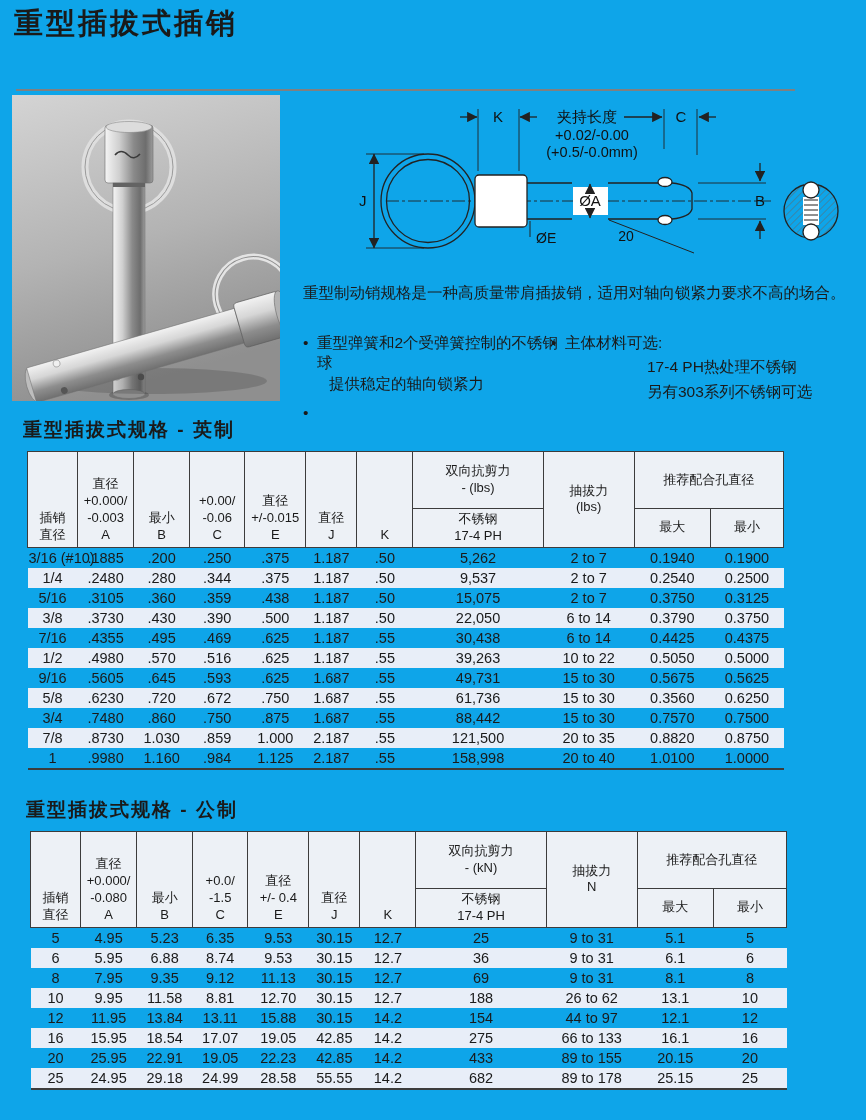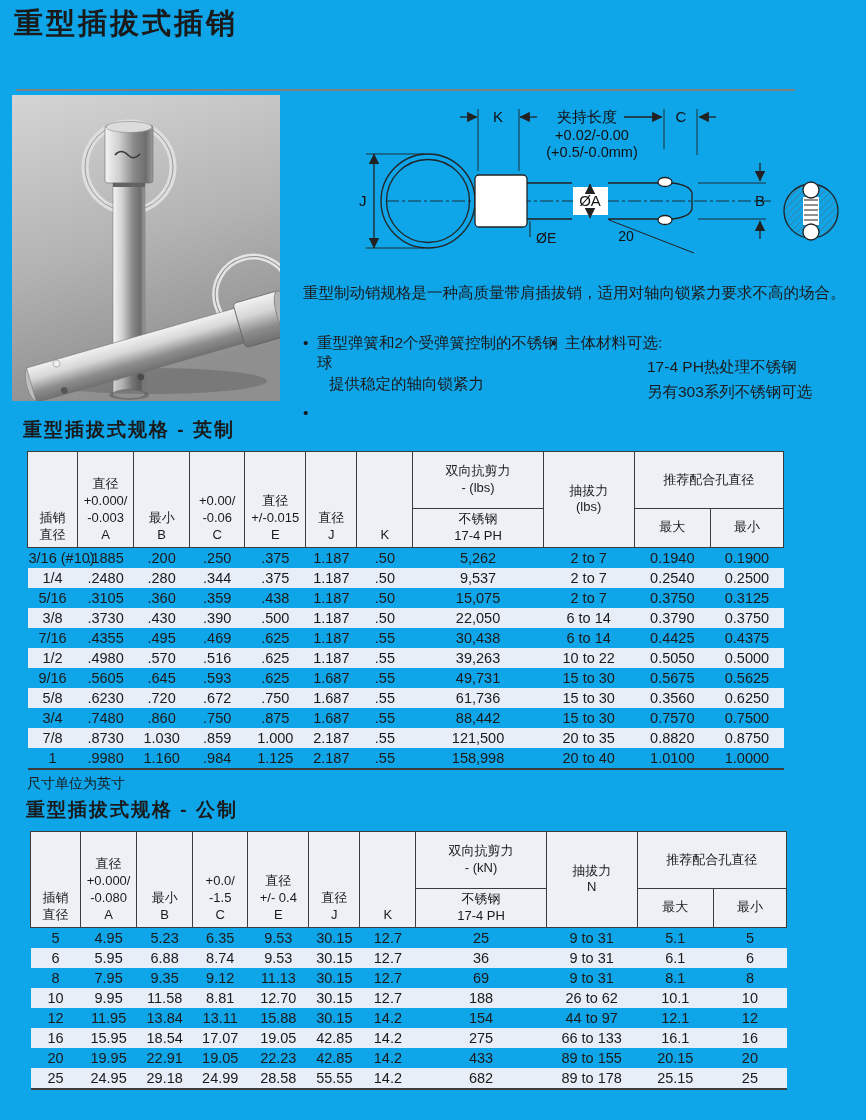--- a/index.html
+++ b/index.html
@@ -381,21 +381,20 @@
             <td>1.125</td>
             <td>2.187</td>
             <td>.55</td>
             <td>158,998</td>
             <td>20 to 40</td>
             <td>1.0100</td>
             <td>1.0000</td>
           </tr>
         </tbody>
     </table>
-    <div class="footnote">尺寸单位为英寸</div>
   </div>
 
   <div class="sec2">
     <h2 class="sec-title">重型插拔式规格 - 公制</h2>
     <table class="spec">
       <colgroup>
         <col style="width:50px">
           <col style="width:56px">
           <col style="width:56px">
           <col style="width:55px">
@@ -482,21 +481,21 @@
           <tr>
             <td>10</td>
             <td>9.95</td>
             <td>11.58</td>
             <td>8.81</td>
             <td>12.70</td>
             <td>30.15</td>
             <td>12.7</td>
             <td>188</td>
             <td>26 to 62</td>
-            <td>10.1</td>
+            <td>13.1</td>
             <td>10</td>
           </tr>
           <tr>
             <td>12</td>
             <td>11.95</td>
             <td>13.84</td>
             <td>13.11</td>
             <td>15.88</td>
             <td>30.15</td>
             <td>14.2</td>
@@ -513,21 +512,21 @@
             <td>19.05</td>
             <td>42.85</td>
             <td>14.2</td>
             <td>275</td>
             <td>66 to 133</td>
             <td>16.1</td>
             <td>16</td>
           </tr>
           <tr>
             <td>20</td>
-            <td>19.95</td>
+            <td>25.95</td>
             <td>22.91</td>
             <td>19.05</td>
             <td>22.23</td>
             <td>42.85</td>
             <td>14.2</td>
             <td>433</td>
             <td>89 to 155</td>
             <td>20.15</td>
             <td>20</td>
           </tr>

